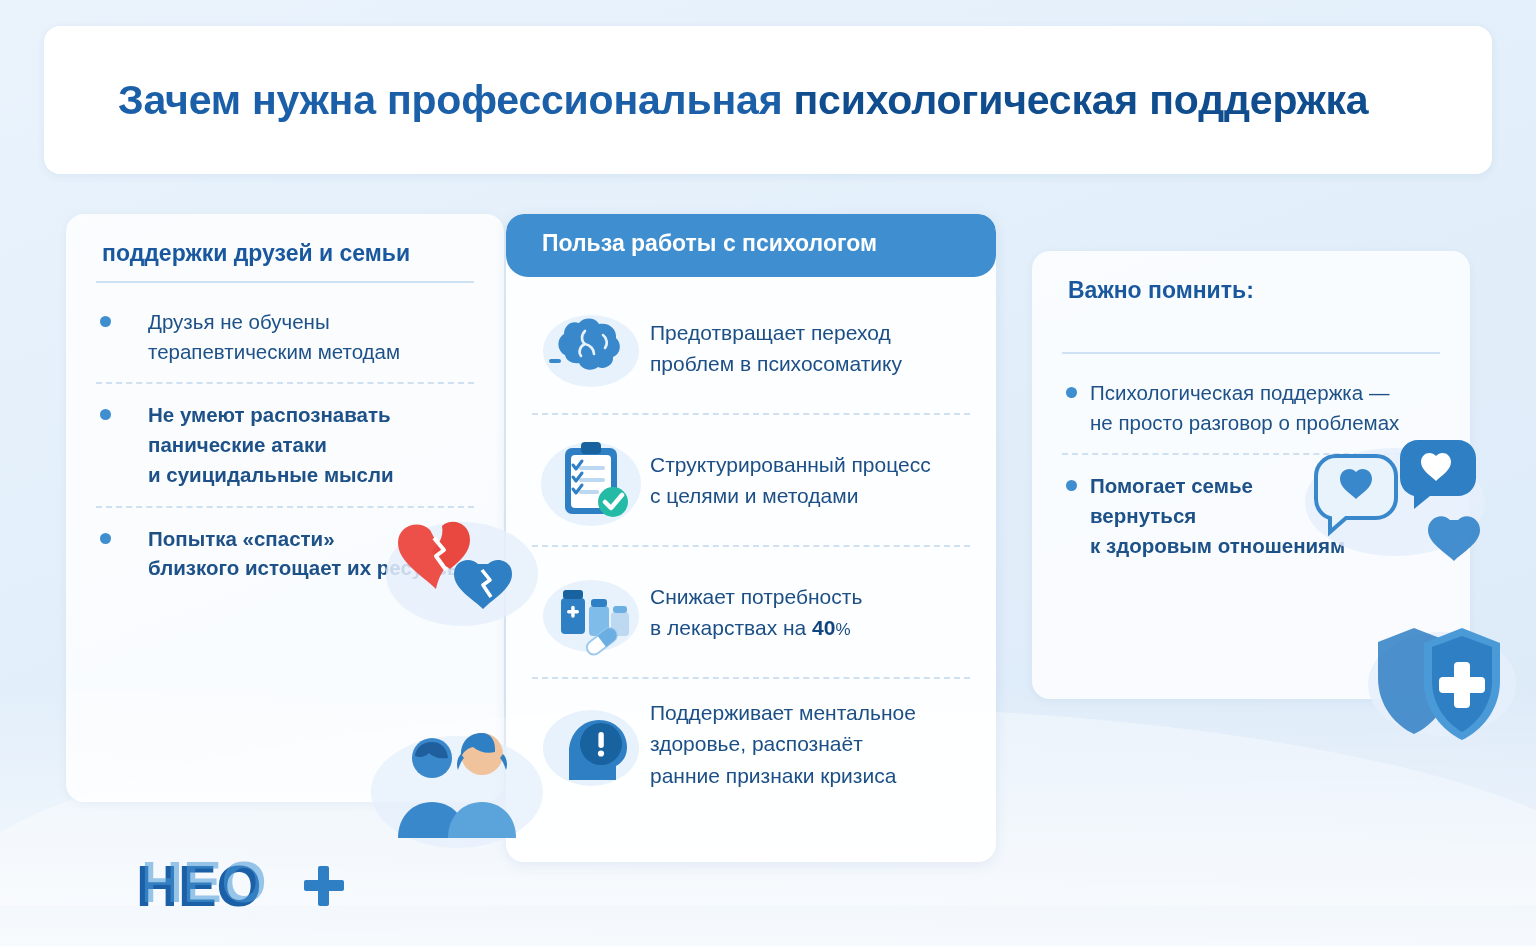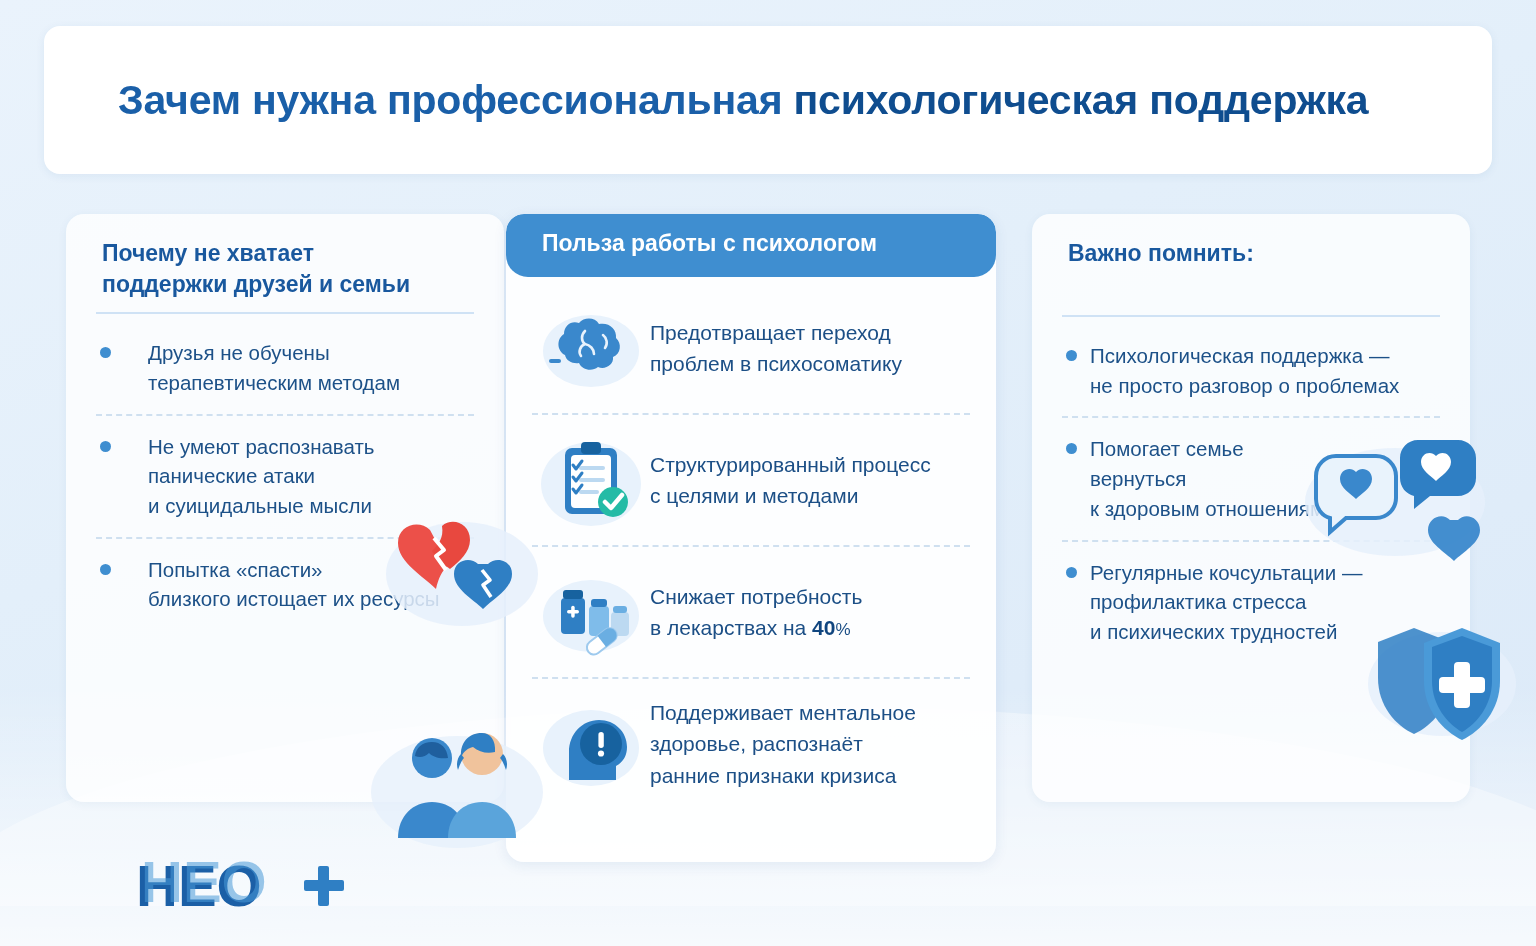--- a/index.html
+++ b/index.html
@@ -88,23 +88,24 @@
   .col-mid {
     left: 474px;
     width: 490px;
     height: 648px;
     background: rgba(255,255,255,0.92);
     box-shadow: 0 3px 14px rgba(30,80,140,0.09);
   }
   .col-right {
     left: 1000px;
     width: 438px;
-    height: 588px;
+    height: 448px;
     background: rgba(255,255,255,0.80);
     box-shadow: 0 2px 10px rgba(30,80,140,0.06);
+    margin-top: 37px;
   }
 
   
   .hdr-plain {
     padding: 24px 36px 14px 36px;
     font-size: 23px;
     font-weight: bold;
     color: #19589e;
     line-height: 1.35;
     position: relative;
@@ -131,20 +132,21 @@
     padding: 8px 30px 0 30px;
   }
   .item {
     display: flex;
     align-items: flex-start;
     padding: 16px 4px 16px 4px;
     position: relative;
   }
   .item + .item {
     border-top: 2px dashed #cfe0f0;
+    font-weight: bold;
   }
   .bullet {
     flex: 0 0 auto;
     width: 11px;
     height: 11px;
     border-radius: 50%;
     background: #3f8ed0;
     margin: 9px 13px 0 0;
   }
   .item-text {
@@ -208,21 +210,20 @@
 <div class="bg-wave2"></div>
 
 <div class="poster">
 
   <div class="title-card">
     <div class="title-text"><span>Зачем нужна профессиональная</span><span class="accent"> психологическая поддержка</span></div>
   </div>
 
   <div class="col col-left">
     <div class="hdr-plain">
-      <div>Почему не хватает</div>
       <div>поддержки друзей и семьи</div>
       <div class="under"></div>
     </div>
     <div class="items">
       <div class="item">
         <div class="bullet"></div>
         <div class="item-text" style="white-space:pre-line">Друзья не обучены
 терапевтическим методам</div>
       </div>
       <div class="item">
@@ -331,26 +332,20 @@
         <div class="bullet"></div>
         <div class="item-text" style="white-space:pre-line">Психологическая поддержка —
 не просто разговор о проблемах</div>
       </div>
       <div class="item">
         <div class="bullet"></div>
         <div class="item-text" style="white-space:pre-line">Помогает семье
 вернуться
 к здоровым отношениям</div>
       </div>
-      <div class="item">
-        <div class="bullet"></div>
-        <div class="item-text" style="white-space:pre-line">Регулярные кочсультации —
-профилактика стресса
-и психических трудностей</div>
-      </div>
     </div>
   </div>
 
   <div class="ill ill-hearts">
     <svg width="160" height="130" viewBox="0 0 160 130">
       <ellipse cx="80" cy="70" rx="76" ry="52" fill="#e6f0fb" opacity="0.85"></ellipse>
       <path d="M48 26c-11-11-32-5-32 13 0 19 25 33 38 46 2-10 6-18 12-24-8-6-14-12-10-20z" fill="#ec5049"></path>
       <path d="M60 22c10-9 28-3 28 14 0 12-10 21-20 29-7-5-14-11-18-18 6-6 12-13 10-25z" fill="#e8483f"></path>
       <path d="M52 34 l10 12 l-8 6 l10 14" stroke="#ffffff" stroke-width="4" fill="none" stroke-linejoin="round"></path>
       <path d="M96 60c-8-8-24-4-24 10 0 15 19 25 29 35 10-10 29-20 29-35 0-14-16-18-24-10z" fill="#2f7fc4"></path>

